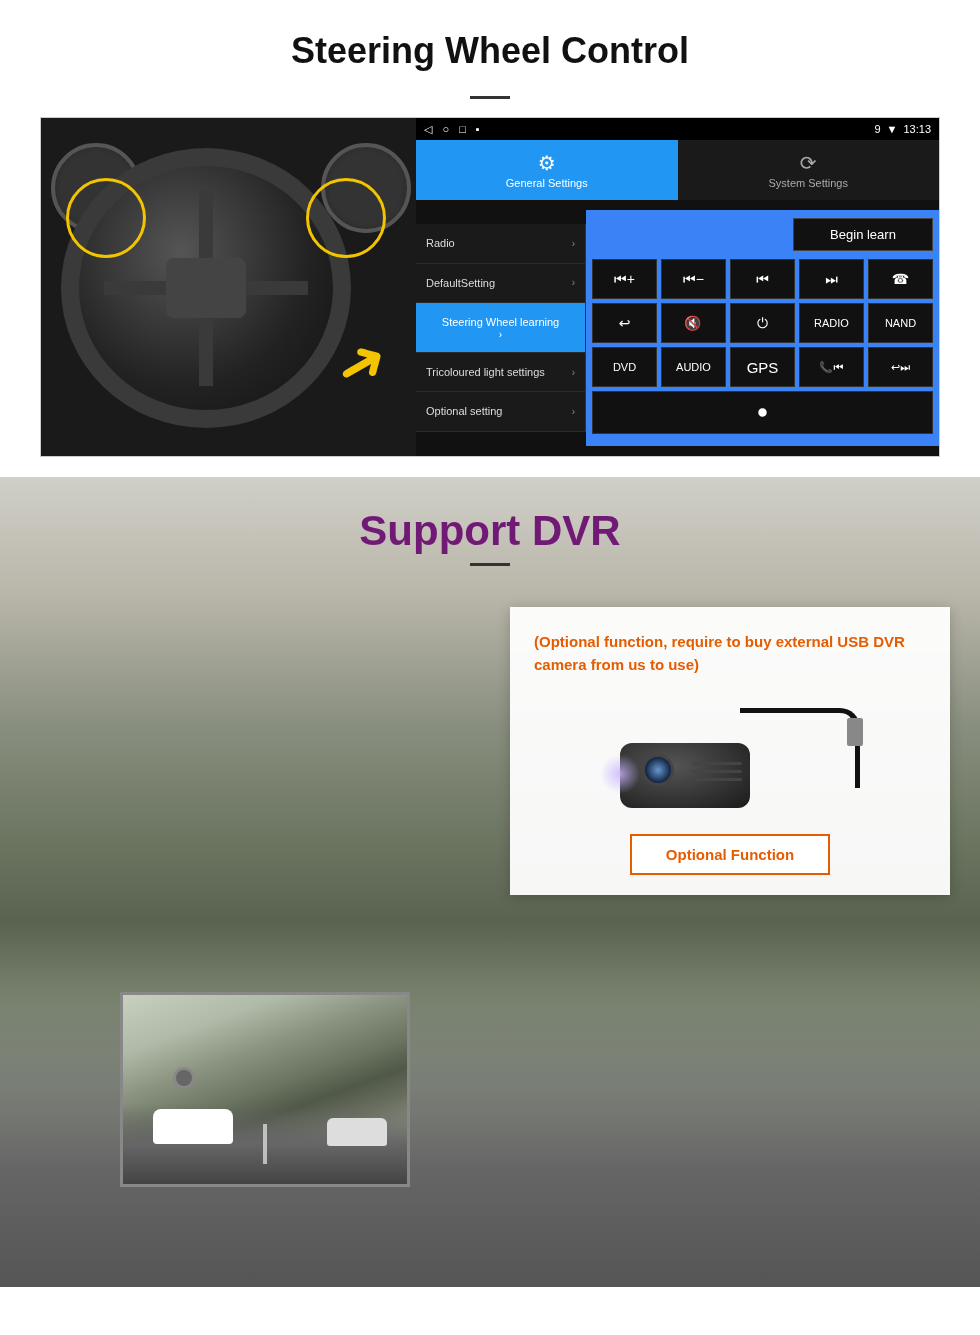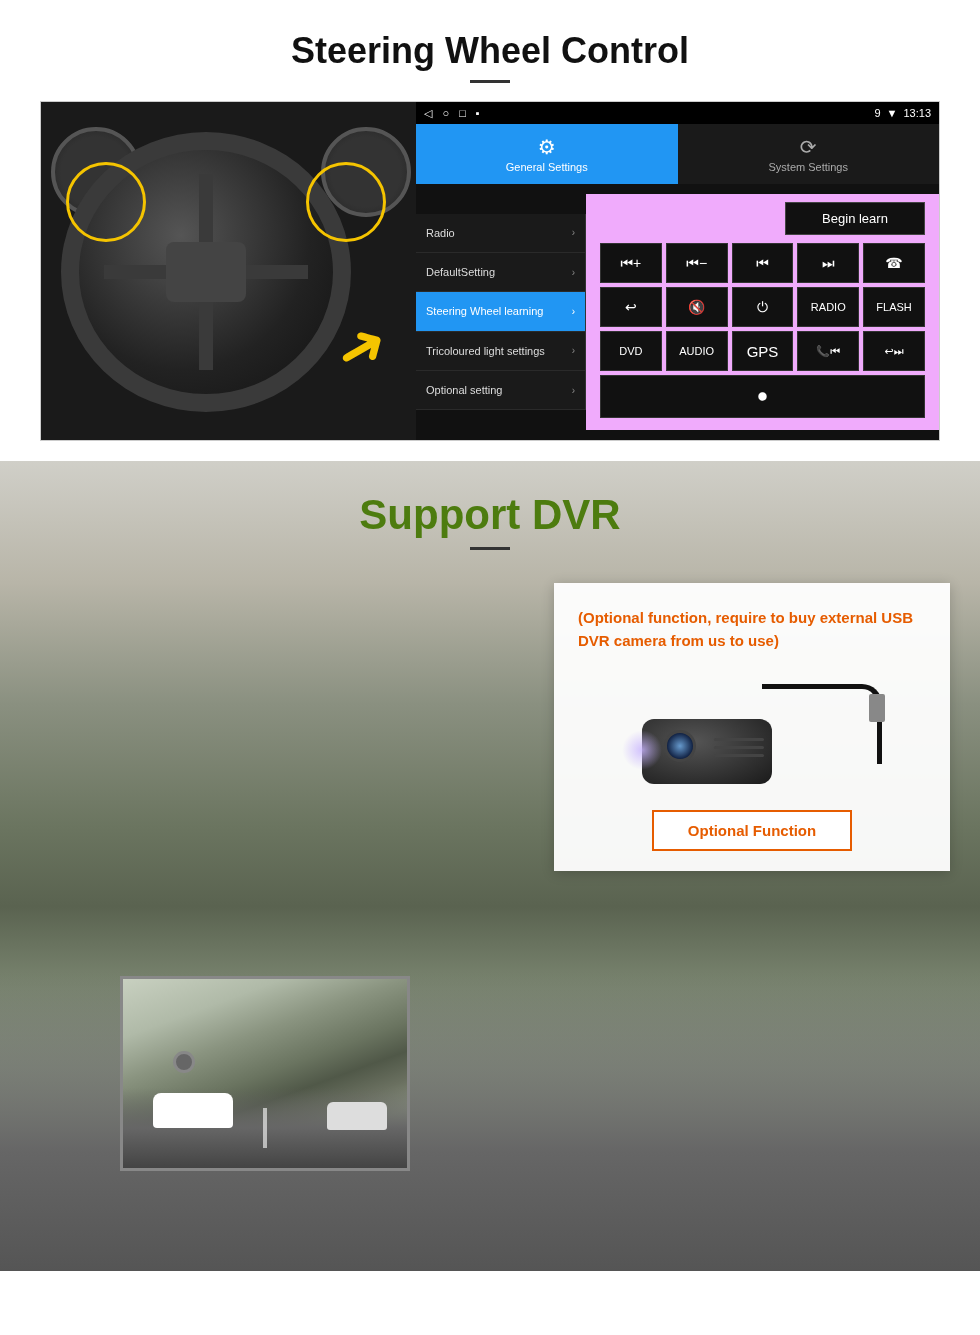--- a/index.html
+++ b/index.html
@@ -14,21 +14,21 @@
     
     .section-steering {
       padding: 30px 40px 20px;
       background: #fff;
     }
     .section-title {
       text-align: center;
       font-size: 36px;
       font-weight: 900;
       color: #111;
-      margin-bottom: 8px;
+      margin-bottom: 24px;
     }
     .title-divider {
       width: 40px;
       height: 3px;
       background: #333;
       margin: 0 auto 18px;
     }
     .section-subtitle {
       text-align: center;
       font-size: 15px;
@@ -218,33 +218,34 @@
       color: #ddd;
       font-size: 12px;
       border-bottom: 1px solid #2a2a2a;
       display: flex;
       justify-content: space-between;
       align-items: center;
     }
     .android-menu-item.active {
       background: #2196F3;
       color: #fff;
+      flex-direction: column;
     }
     .menu-chevron {
       font-size: 10px;
       color: #888;
     }
     .menu-item-text {
       font-size: 11px;
       line-height: 1.3;
     }
     .android-buttons {
       flex: 1;
-      background: #f0abfc;
-      padding: 8px 14px;
+      background: #3b82f6;
+      padding: 8px 6px;
     }
     .begin-learn-area {
       display: flex;
       justify-content: flex-end;
       margin-bottom: 8px;
     }
     .begin-learn-btn {
       background: #111;
       color: #fff;
       border: 1px solid #444;
@@ -303,35 +304,35 @@
     }
     .dvr-section-title-wrap {
       position: relative;
       z-index: 10;
       text-align: center;
       padding-top: 30px;
     }
     .dvr-section-title {
       font-size: 42px;
       font-weight: 900;
-      color: #4d7c0f;
+      color: #701a75;
     }
     .dvr-title-divider {
       width: 40px;
       height: 3px;
       background: #333;
       margin: 8px auto 0;
     }
 
     
     .dvr-info-card {
       position: absolute;
       right: 30px;
-      top: 122px;
-      width: 396px;
+      top: 130px;
+      width: 440px;
       background: rgba(255,255,255,0.95);
       padding: 24px 24px 20px;
       z-index: 20;
       box-shadow: 0 2px 12px rgba(0,0,0,0.2);
     }
     .dvr-optional-text {
       color: #e65c00;
       font-size: 15px;
       font-weight: 700;
       line-height: 1.5;
@@ -594,21 +595,21 @@
             <div class="ctrl-btn">⏮</div>
             <div class="ctrl-btn">⏭</div>
             <div class="ctrl-btn">☎</div>
           </div>
 
           <div class="btn-row">
             <div class="ctrl-btn">↩</div>
             <div class="ctrl-btn">🔇</div>
             <div class="ctrl-btn">⏻</div>
             <div class="ctrl-btn" style="font-size:11px;">RADIO</div>
-            <div class="ctrl-btn" style="font-size:11px;">FLASH</div>
+            <div class="ctrl-btn" style="font-size:11px;">NAND</div>
           </div>
 
           <div class="btn-row">
             <div class="ctrl-btn" style="font-size:11px;">DVD</div>
             <div class="ctrl-btn" style="font-size:11px;">AUDIO</div>
             <div class="ctrl-btn" style="font-size:15px;">GPS</div>
             <div class="ctrl-btn" style="font-size:11px;">📞⏮</div>
             <div class="ctrl-btn" style="font-size:11px;">↩⏭</div>
           </div>
 

